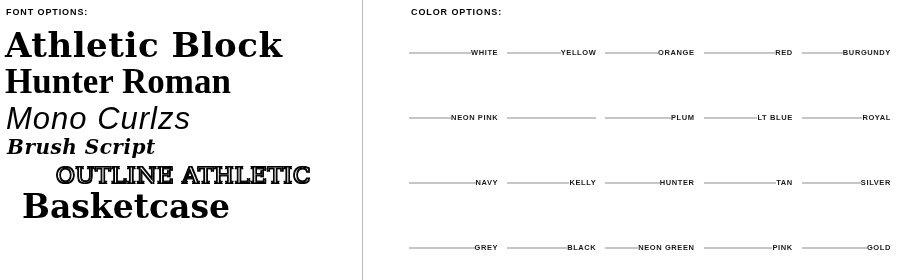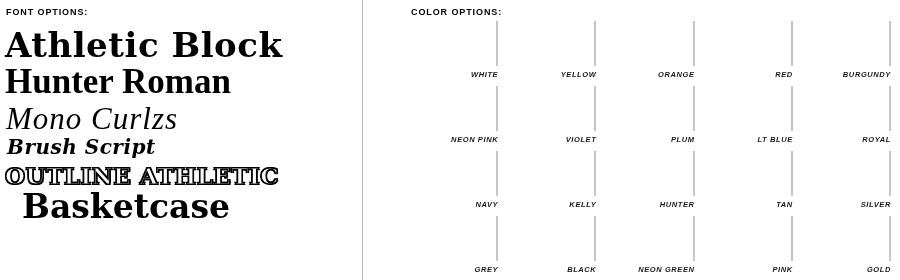--- a/index.html
+++ b/index.html
@@ -68,46 +68,47 @@
     margin: 11px 0 2px 1px;
   }
   .f-hunter-roman {
     font-family: "Liberation Serif", serif;
     font-weight: bold;
     font-size: 35px;
     letter-spacing: 0px;
     margin: 2px 0 1px 1px;
   }
   .f-mono-curlz {
-    font-family: Liberation Serif, serif;
+    font-family: Liberation Sans, sans-serif;
     font-weight: normal;
     font-style: italic;
     font-size: 31px;
     letter-spacing: 1px;
     margin: 4px 0 1px 2px;
   }
   .f-brush-script {
     font-family: "DejaVu Serif", serif;
     font-weight: bold;
     font-style: italic;
     font-size: 20px;
     letter-spacing: 0.5px;
     margin: 3px 0 7px 3px;
   }
   .f-outline-athletic {
     font-family: "DejaVu Serif", serif;
-    font-weight: bold;
+    font-weight: normal;
     font-size: 23px;
     letter-spacing: 0.5px;
     margin: 6px 0 3px 1px;
     color: #ffffff;
     -webkit-text-stroke: 1.2px #000000;
     text-shadow:
       -1px -1px 0 #000, 1px -1px 0 #000,
       -1px  1px 0 #000, 1px  1px 0 #000;
+    text-align: center;
   }
   .f-basketcase {
     font-family: "DejaVu Serif", serif;
     font-weight: bold;
     font-size: 33px;
     letter-spacing: 0px;
     margin: 2px 0 0 18px;
   }
 
   
@@ -124,23 +125,22 @@
     display: grid;
     grid-template-columns: repeat(5, 1fr);
     grid-template-rows: repeat(4, 1fr);
     column-gap: 9px;
     row-gap: 2px;
     width: 482px;
     height: 258px;
   }
   .swatch-cell {
     display: flex;
-    flex-direction: column;
-    align-items: flex-end;
-    font-style: italic;
+    flex-direction: row;
+    align-items: center;
   }
   .swatch-chip {
     flex: 1 1 auto;
     border: 1px solid #c6c6c6;
     box-sizing: border-box;
     min-height: 0;
   }
   .swatch-label {
     flex: 0 0 auto;
     text-align: center;
@@ -194,21 +194,20 @@
         <div class="swatch-cell">
           <div class="swatch-chip" style="background: rgb(74, 18, 20);"></div>
           <div class="swatch-label">BURGUNDY</div>
         </div>
         <div class="swatch-cell">
           <div class="swatch-chip" style="background: rgb(251, 0, 190);"></div>
           <div class="swatch-label">NEON PINK</div>
         </div>
         <div class="swatch-cell">
           <div class="swatch-chip" style="background: rgb(186, 145, 250);"></div>
-          <div class="swatch-label">VIOLET</div>
         </div>
         <div class="swatch-cell">
           <div class="swatch-chip" style="background: rgb(74, 5, 20);"></div>
           <div class="swatch-label">PLUM</div>
         </div>
         <div class="swatch-cell">
           <div class="swatch-chip" style="background: rgb(209, 220, 251);"></div>
           <div class="swatch-label">LT BLUE</div>
         </div>
         <div class="swatch-cell">

